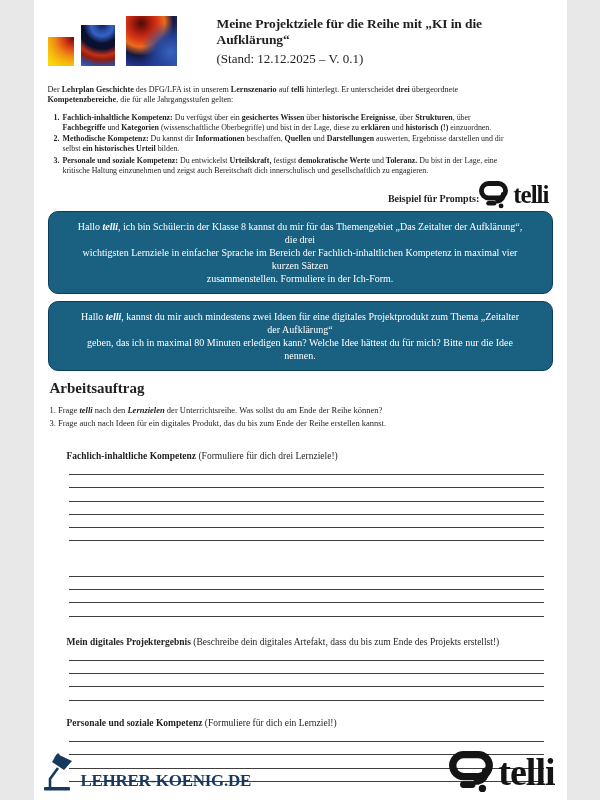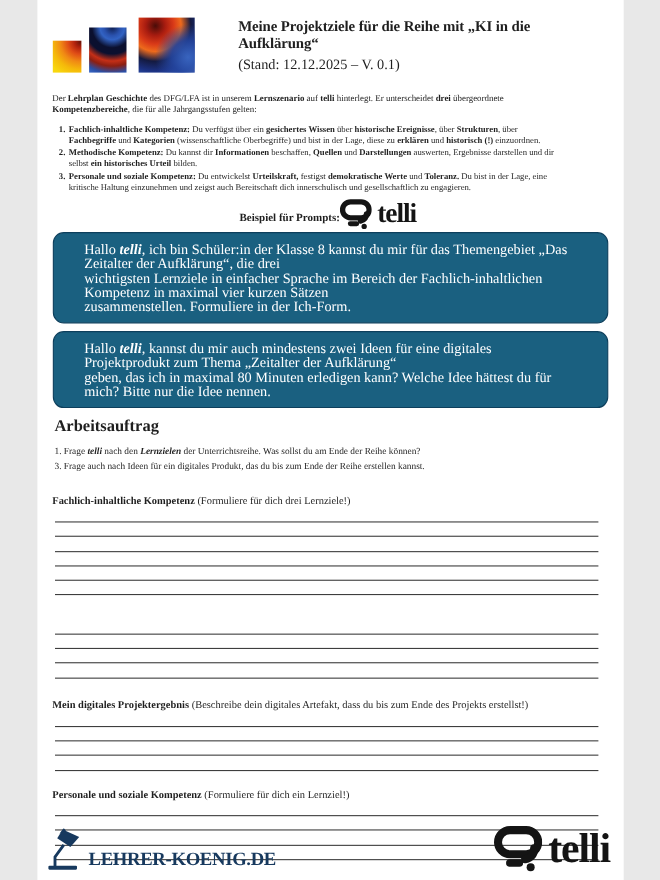--- a/index.html
+++ b/index.html
@@ -28,39 +28,39 @@
   .subtitle { font-size:13px; margin-top:3px; }
 
   
   .intro { margin-top:11px; font-size:8.1px; line-height:10px; }
   .comp-list { margin-top:8px; }
   .comp-item { display:flex; font-size:7.9px; line-height:9.7px; margin-bottom:2px; }
   .comp-num { flex:none; width:15px; padding-left:6px; font-weight:bold; }
   .comp-text { flex:1; }
 
   
-  .prompts-row { display:flex; justify-content:center; align-items:flex-end; height:32px; margin-top:1px; }
+  .prompts-row { display:flex; justify-content:flex-end; align-items:flex-end; height:32px; margin-top:1px; }
   .prompts-heading { font-size:10px; font-weight:bold; margin-bottom:5px; }
   .telli-logo { display:flex; align-items:center; gap:5px; }
   .telli-word { font-weight:800; color:#141414; letter-spacing:-1px; }
   .telli-top .telli-word { font-size:25px; }
   .telli-top { margin-right:4px; }
   .prompt-box {
     margin-top:2px; padding:8px 28px; border-radius:10px;
     background:var(--prompt-box,#1a6080); border:1.5px solid #0d3f5c;
-    color:#ffffff; font-size:13px; line-height:13px;
+    color:#ffffff; font-size:10px; line-height:13px;text-align:center;
   }
   .prompt-box + .prompt-box { margin-top:7px; }
 
   
   .aa-heading { margin-top:9px; font-size:15px; font-weight:bold; padding-left:2px; }
   .aa-list { margin-top:7px; font-size:8.5px; line-height:13.2px; padding-left:2px; }
 
   
-  .write-section { margin-left:0; margin-right:9px; }
+  .write-section { margin-left:19px; margin-right:9px; }
   .ws1 { margin-top:20px; } .ws2 { margin-top:22px; } .ws3 { margin-top:17px; } .ws4 { margin-top:20px; }
   .sec-head { font-size:9.5px; }
   .sec-title { font-weight:bold; }
   .write-lines { margin-top:1px; margin-left:2px; }
   .wline { height:13.3px; border-bottom:1px solid #3e3e3e; }
 
   
   .ftr { position:absolute; left:8px; right:12px; bottom:6px;
     display:flex; justify-content:space-between; align-items:center; }
   .lk-logo { display:flex; align-items:flex-end; gap:3px; color:var(--navy,#17395e); }

